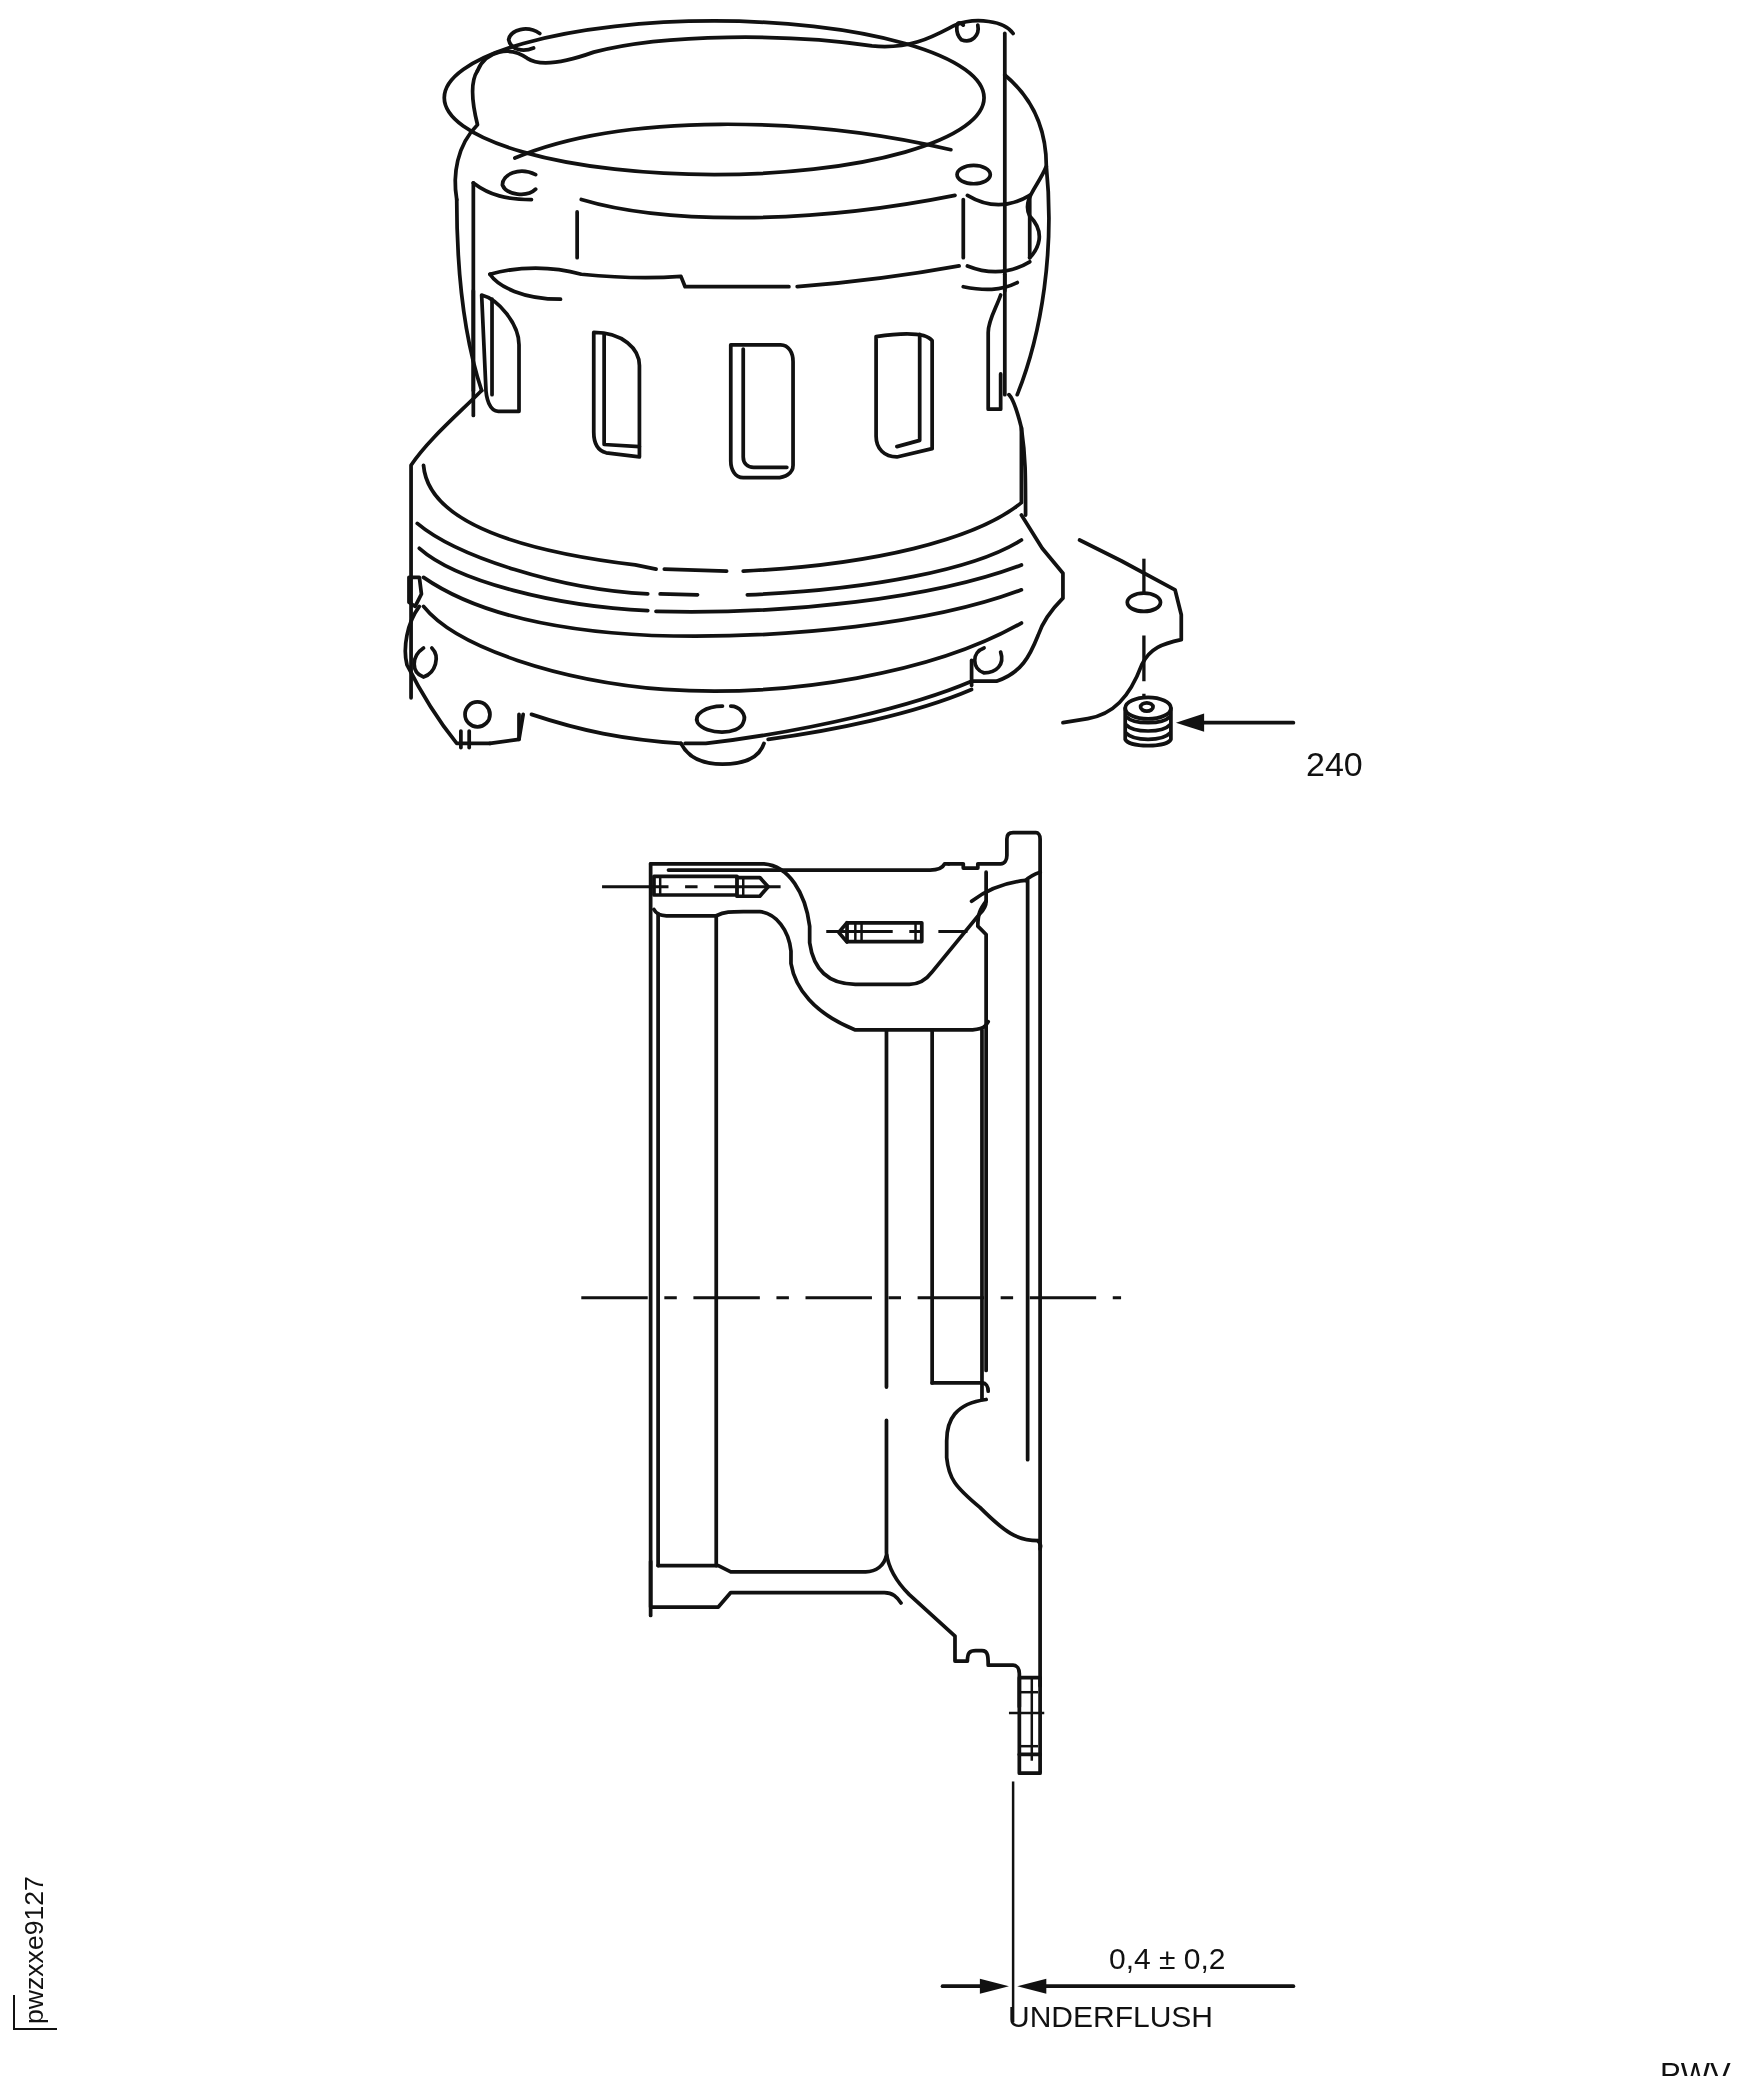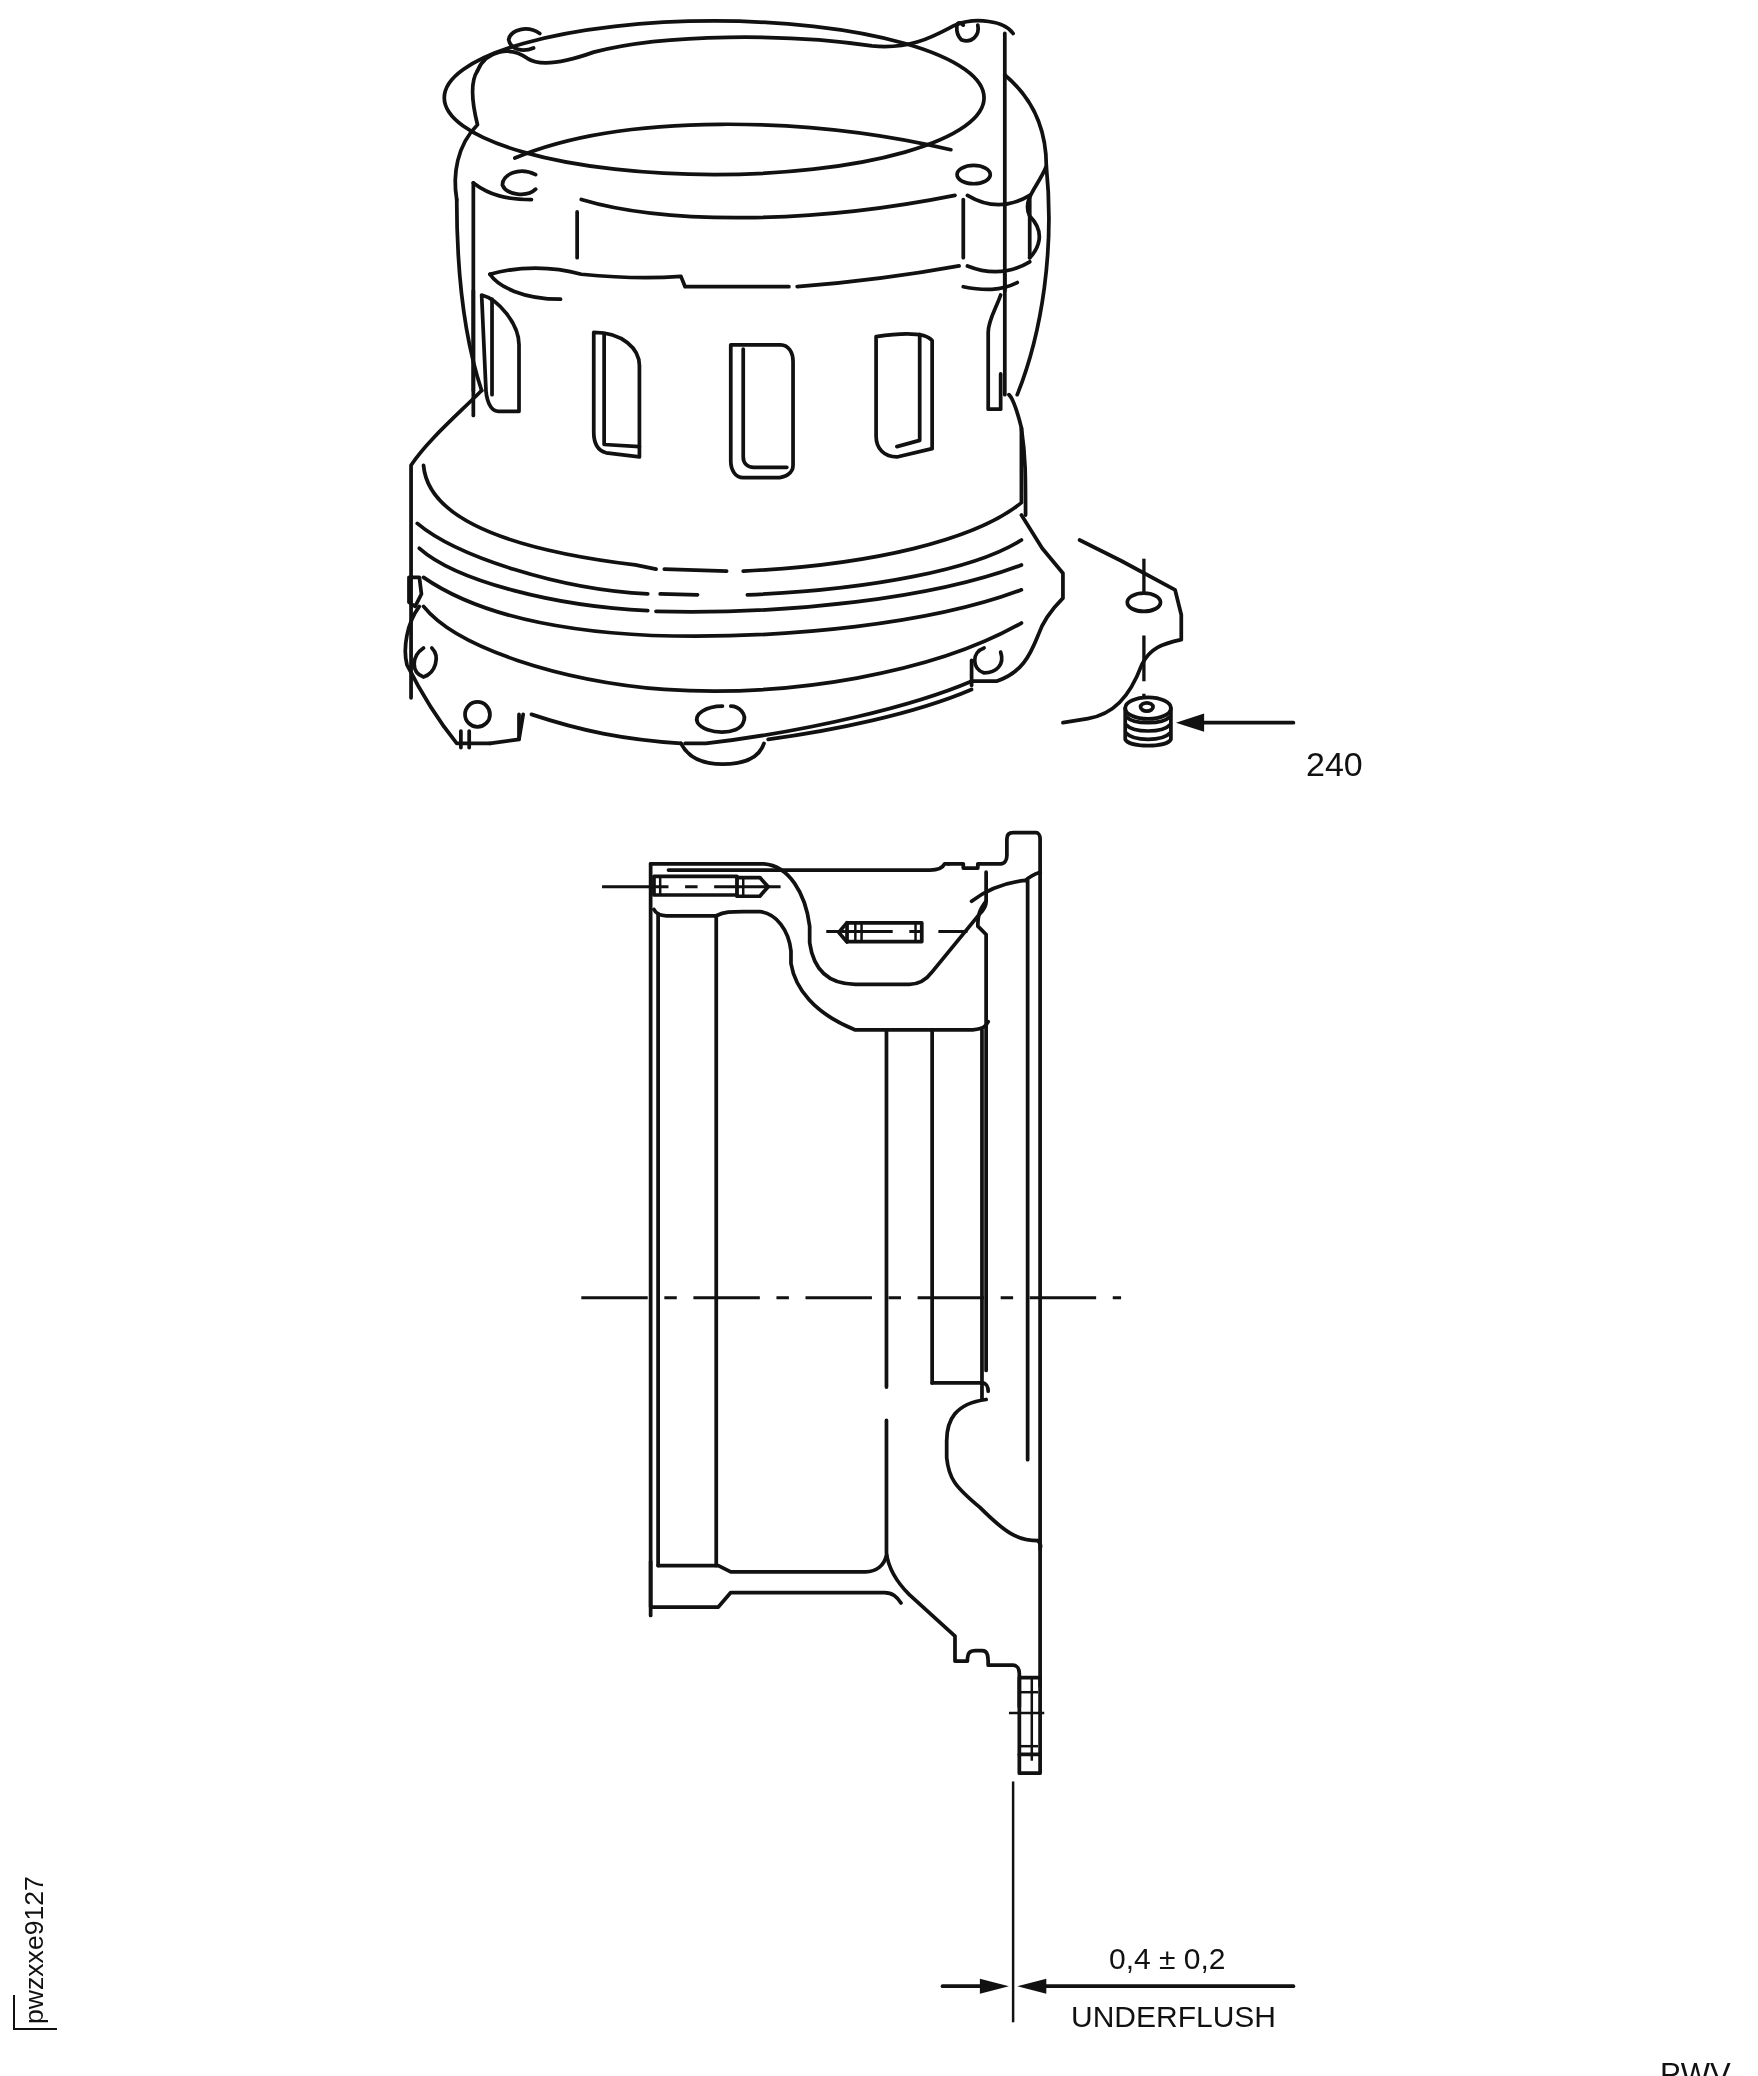--- a/index.html
+++ b/index.html
@@ -190,19 +190,19 @@
     <line class="ln" x1="2270" y1="4783" x2="2400" y2="4783"></line>
     <polygon points="2430,4783 2360,4765 2360,4801" fill="#111111"></polygon>
     <polygon points="2450,4783 2520,4765 2520,4801" fill="#111111"></polygon>
     <line class="ln" x1="2500" y1="4783" x2="3115" y2="4783"></line>
   </g>
 </svg>
 
 <div class="label callout" style="left:1306px; top:708px;margin-top:39px;">240</div>
 
 <div class="label dim" style="left:1109px; top:1944px;">0,4 ± 0,2</div>
-<div class="label dim" style="left:1071px; top:2002px;">UNDERFLUSH</div>
+<div class="label dim" style="left:1008px; top:2002px;">UNDERFLUSH</div>
 
 <div class="figid-bracket" style="left:13px; top:1995px; width:42px; height:33px;"></div>
 <div class="label figid" style="left:21px; top:2024px;">pwzxxe9127</div>
 
 <div class="label pwv" style="left:1660px; top:2059px;">PWV</div>
 
 
 </body></html>

